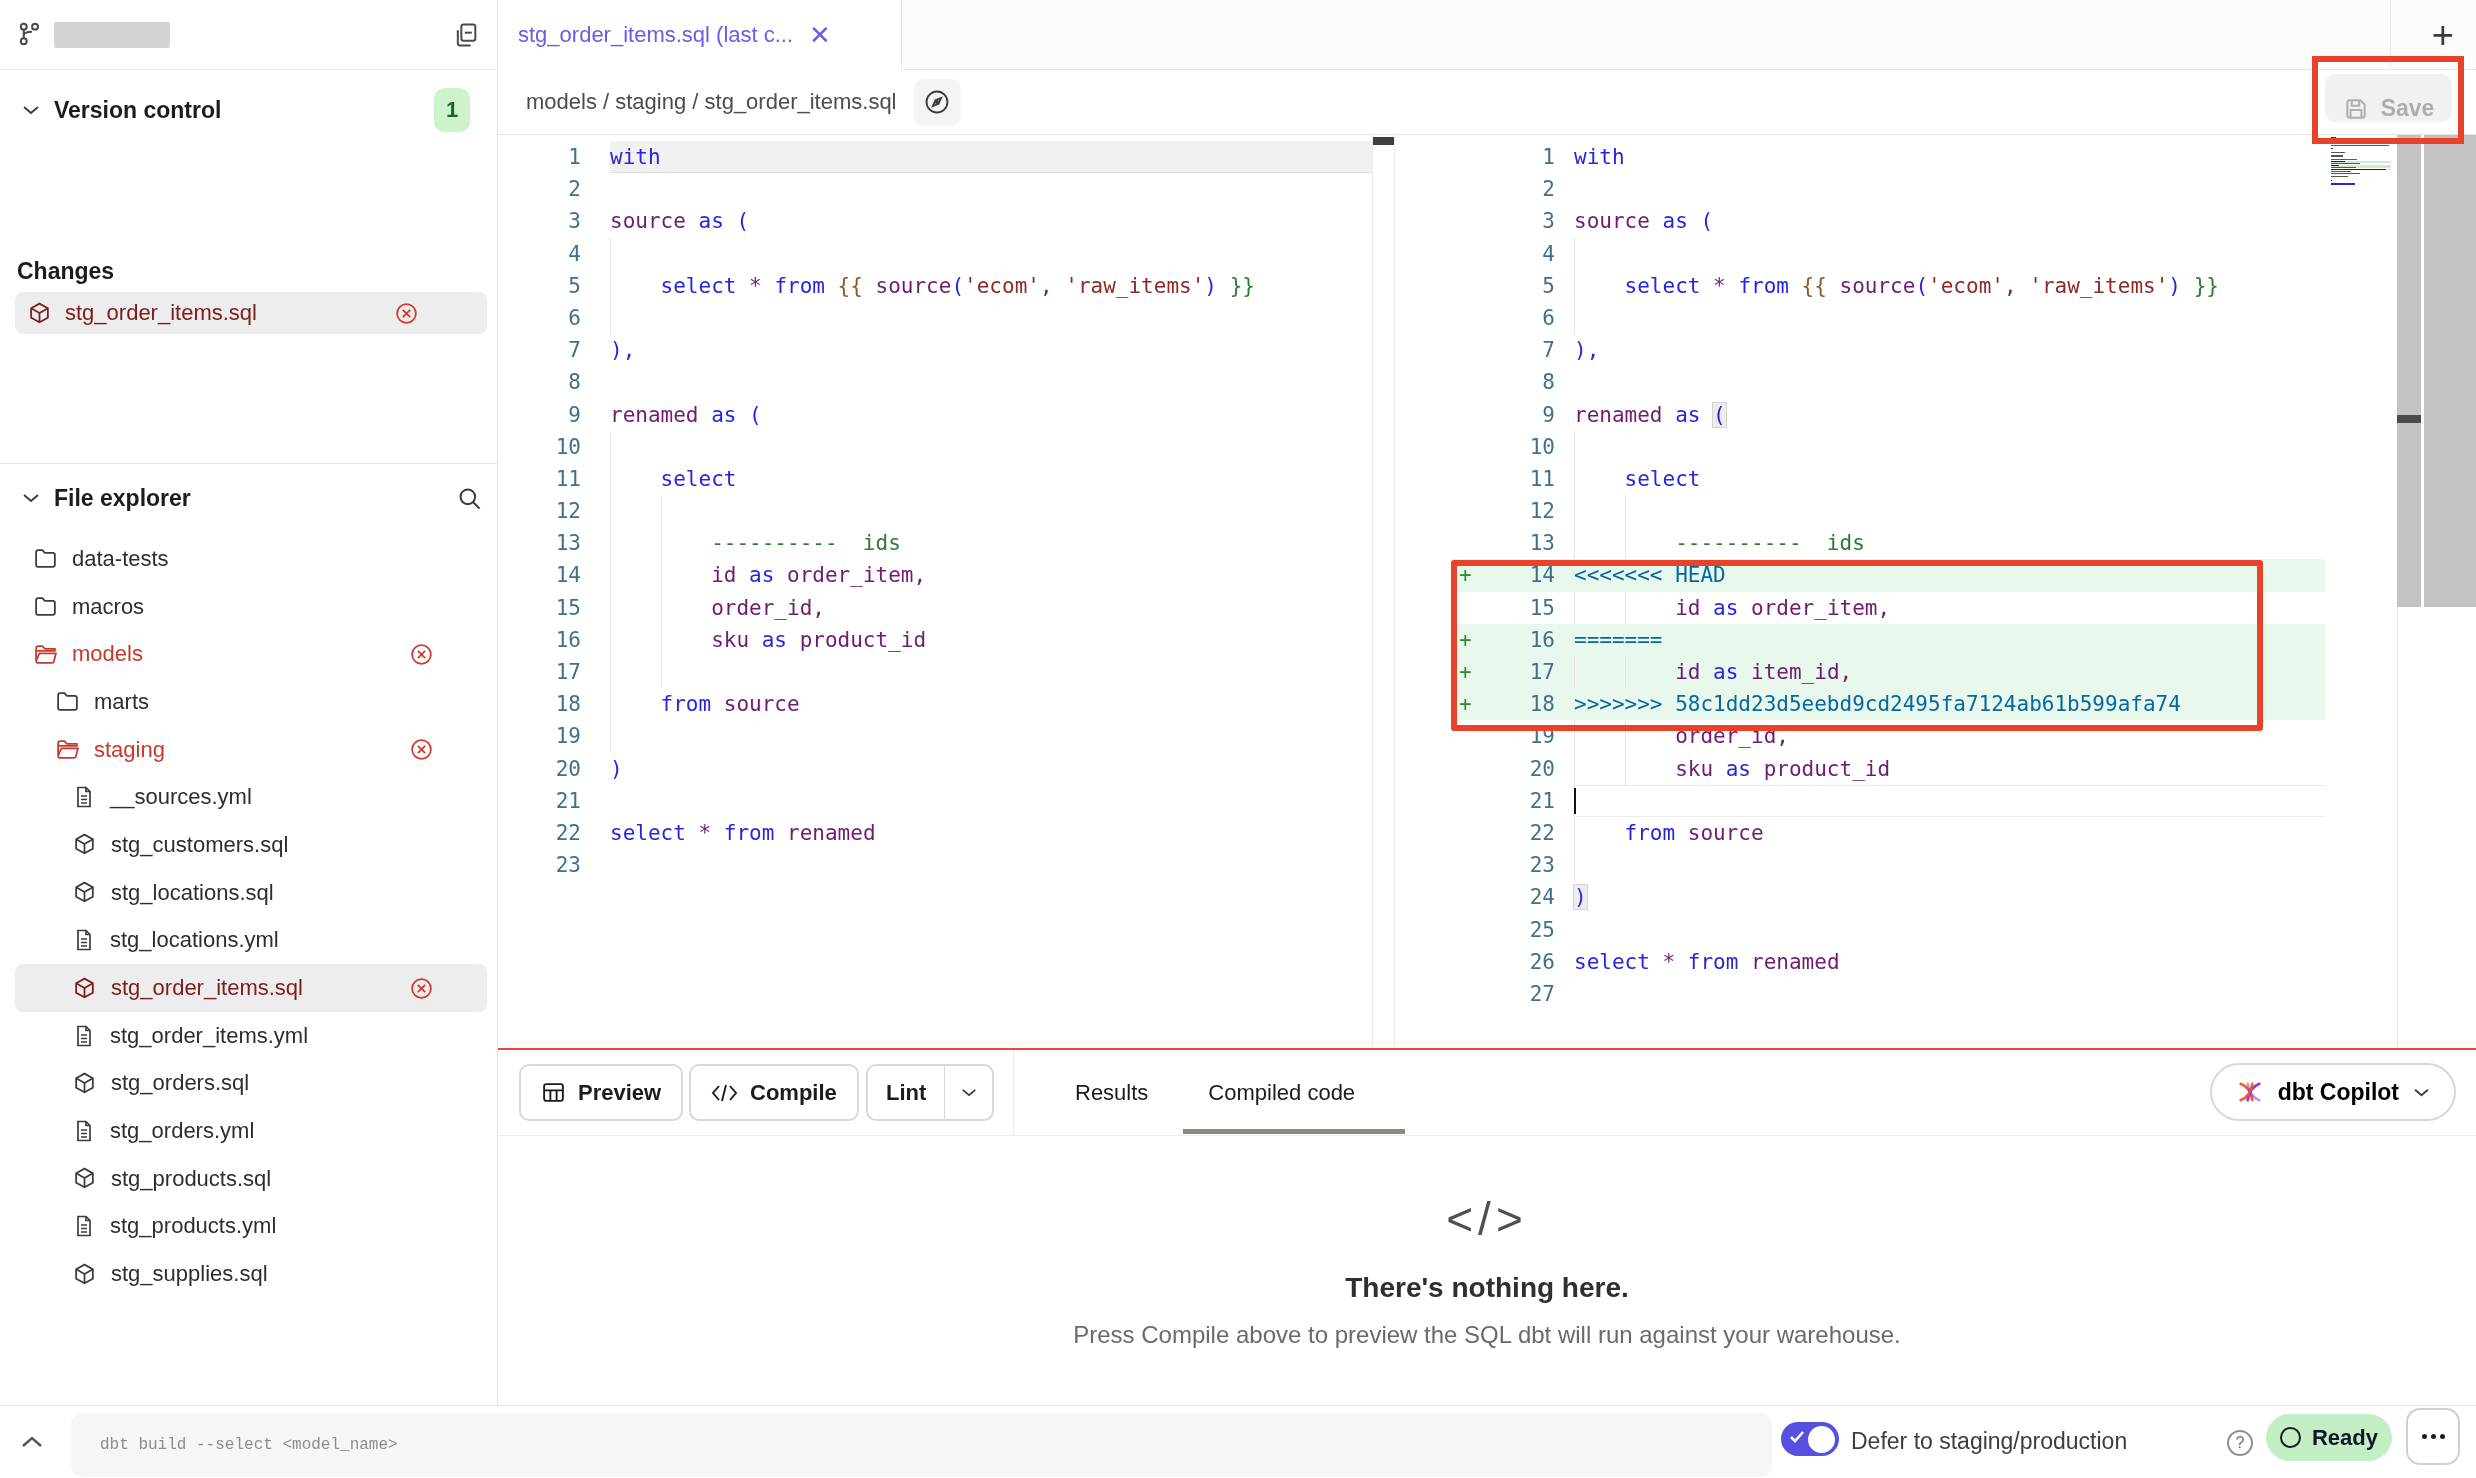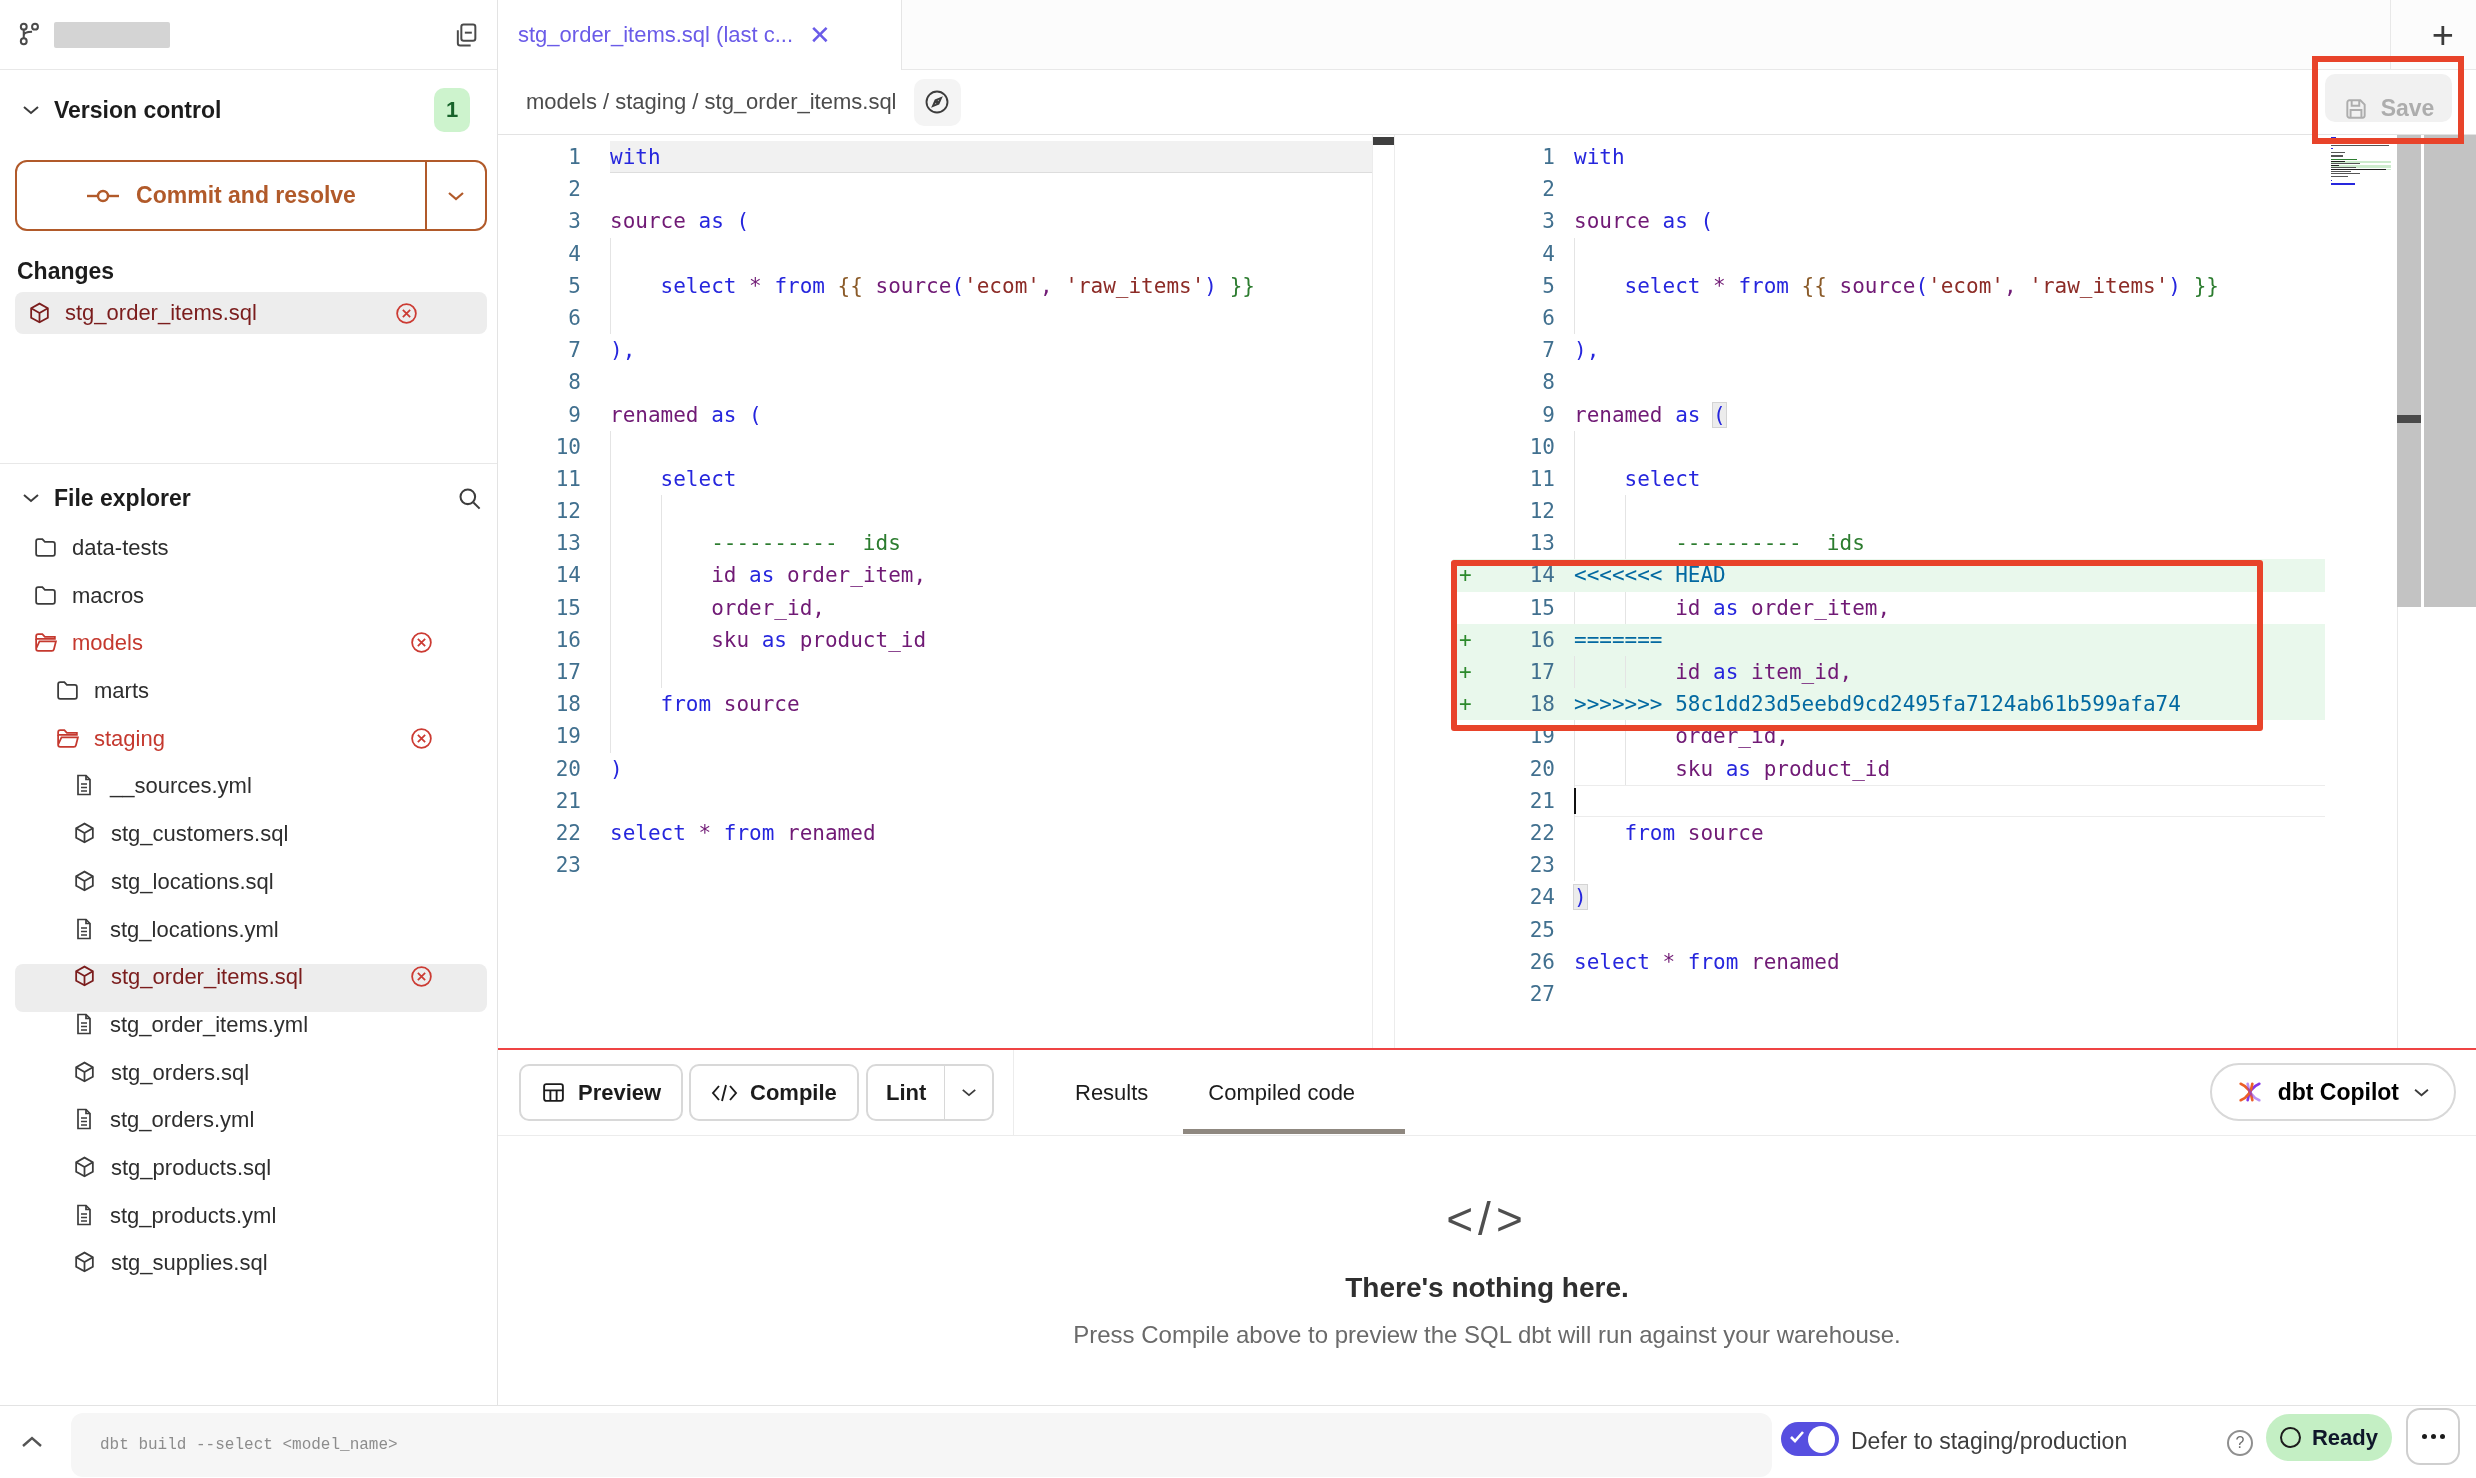--- a/index.html
+++ b/index.html
@@ -28,21 +28,21 @@
   .changes-label{position:absolute;left:17px;top:258px;font-size:23px;font-weight:700}
   .change-row{position:absolute;left:15px;top:292px;width:472px;height:42px;background:#ededed;border-radius:8px;
               display:flex;align-items:center;padding:0 12px;gap:13px}
   .change-row .nm{font-size:22px;color:#7b1d1d;font-weight:500}
   .change-row .cx{margin-left:auto;margin-right:56px}
 
   .fx-divider{position:absolute;left:0;top:463px;width:100%;height:1px;background:#e8e8e8}
   .fx-head{top:476px;height:44px}
   .fx-head .right{margin-left:auto}
   .fx-list{position:absolute;left:0;top:535px;right:0}
-  .fx-row{height:47.7px;display:flex;align-items:flex-start;margin:0 10px 0 15px;border-radius:8px}
+  .fx-row{height:47.7px;display:flex;align-items:center;margin:0 10px 0 15px;border-radius:8px}
   .fx-row .lbl{font-size:22px;color:#2e2e2e;margin-left:14px;font-weight:500}
   .fx-row.red .lbl{color:#c5392f}
   .fx-row.sel{background:#ededed}
   .fx-row.sel .lbl{color:#7b1d1d}
   .fx-row .cx{margin-left:auto;margin-right:53px}
 
   
   .main{position:absolute;left:498px;top:0;width:1978px;height:1405px}
   .tabbar{position:absolute;left:0;top:0;right:0;height:70px;background:#fcfcfc;border-bottom:1px solid #e8e8e8}
   .tab{position:absolute;left:0;top:0;width:404px;height:70px;background:#fff;border-right:1px solid #e5e5e5;
@@ -169,37 +169,20 @@
     <div class="sec-head vc-head">
       <span>
         <svg width="18" height="12" viewBox="0 0 18 12" fill="none" stroke="#3c3c3c" stroke-width="2">
             <path d="M2 3l7 6 7-6"></path>
           </svg>
       </span>
       <span class="sec-title">Version control</span>
       <span class="badge">1</span>
     </div>
 
-    <div class="commit">
-      <div class="commit-main">
-        <span>
-          <svg width="34" height="18" viewBox="0 0 34 18" fill="none" stroke="#b15a2a" stroke-width="2.4">
-            <line x1="1" y1="9" x2="11" y2="9"></line>
-              <circle cx="17" cy="9" r="5"></circle>
-              <line x1="23" y1="9" x2="33" y2="9"></line>
-          </svg>
-        </span>
-        <span>Commit and resolve</span>
-      </div>
-      <div class="commit-split">
-        <svg width="18" height="12" viewBox="0 0 18 12" fill="none" stroke="#b15a2a" stroke-width="2.2">
-            <path d="M2 3l7 6 7-6"></path>
-          </svg>
-      </div>
-    </div>
 
     <div class="changes-label">Changes</div>
     <div class="change-row">
       <span>
         <svg width="25" height="25" viewBox="0 0 24 24" fill="none" stroke="#7b1d1d" stroke-width="1.7">
           <path d="M12 2.5l8 4.5v9l-8 4.5-8-4.5V7z"></path>
             <path d="M4 7l8 4.5L20 7M12 11.5V20.5"></path>
         </svg>
       </span>
       <span class="nm">stg_order_items.sql</span>

